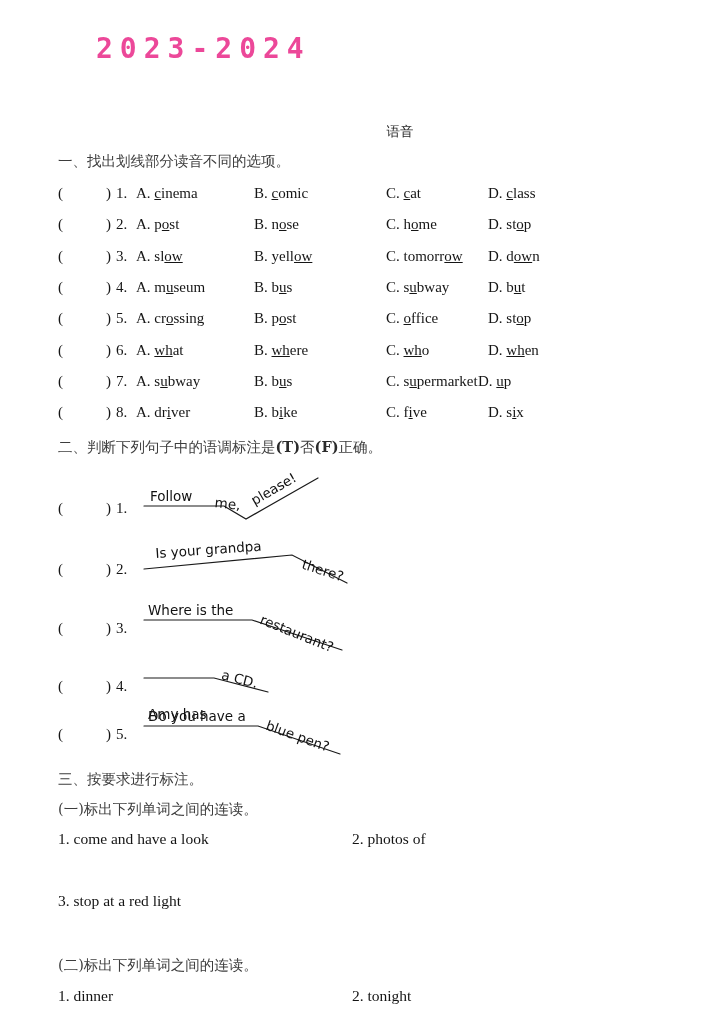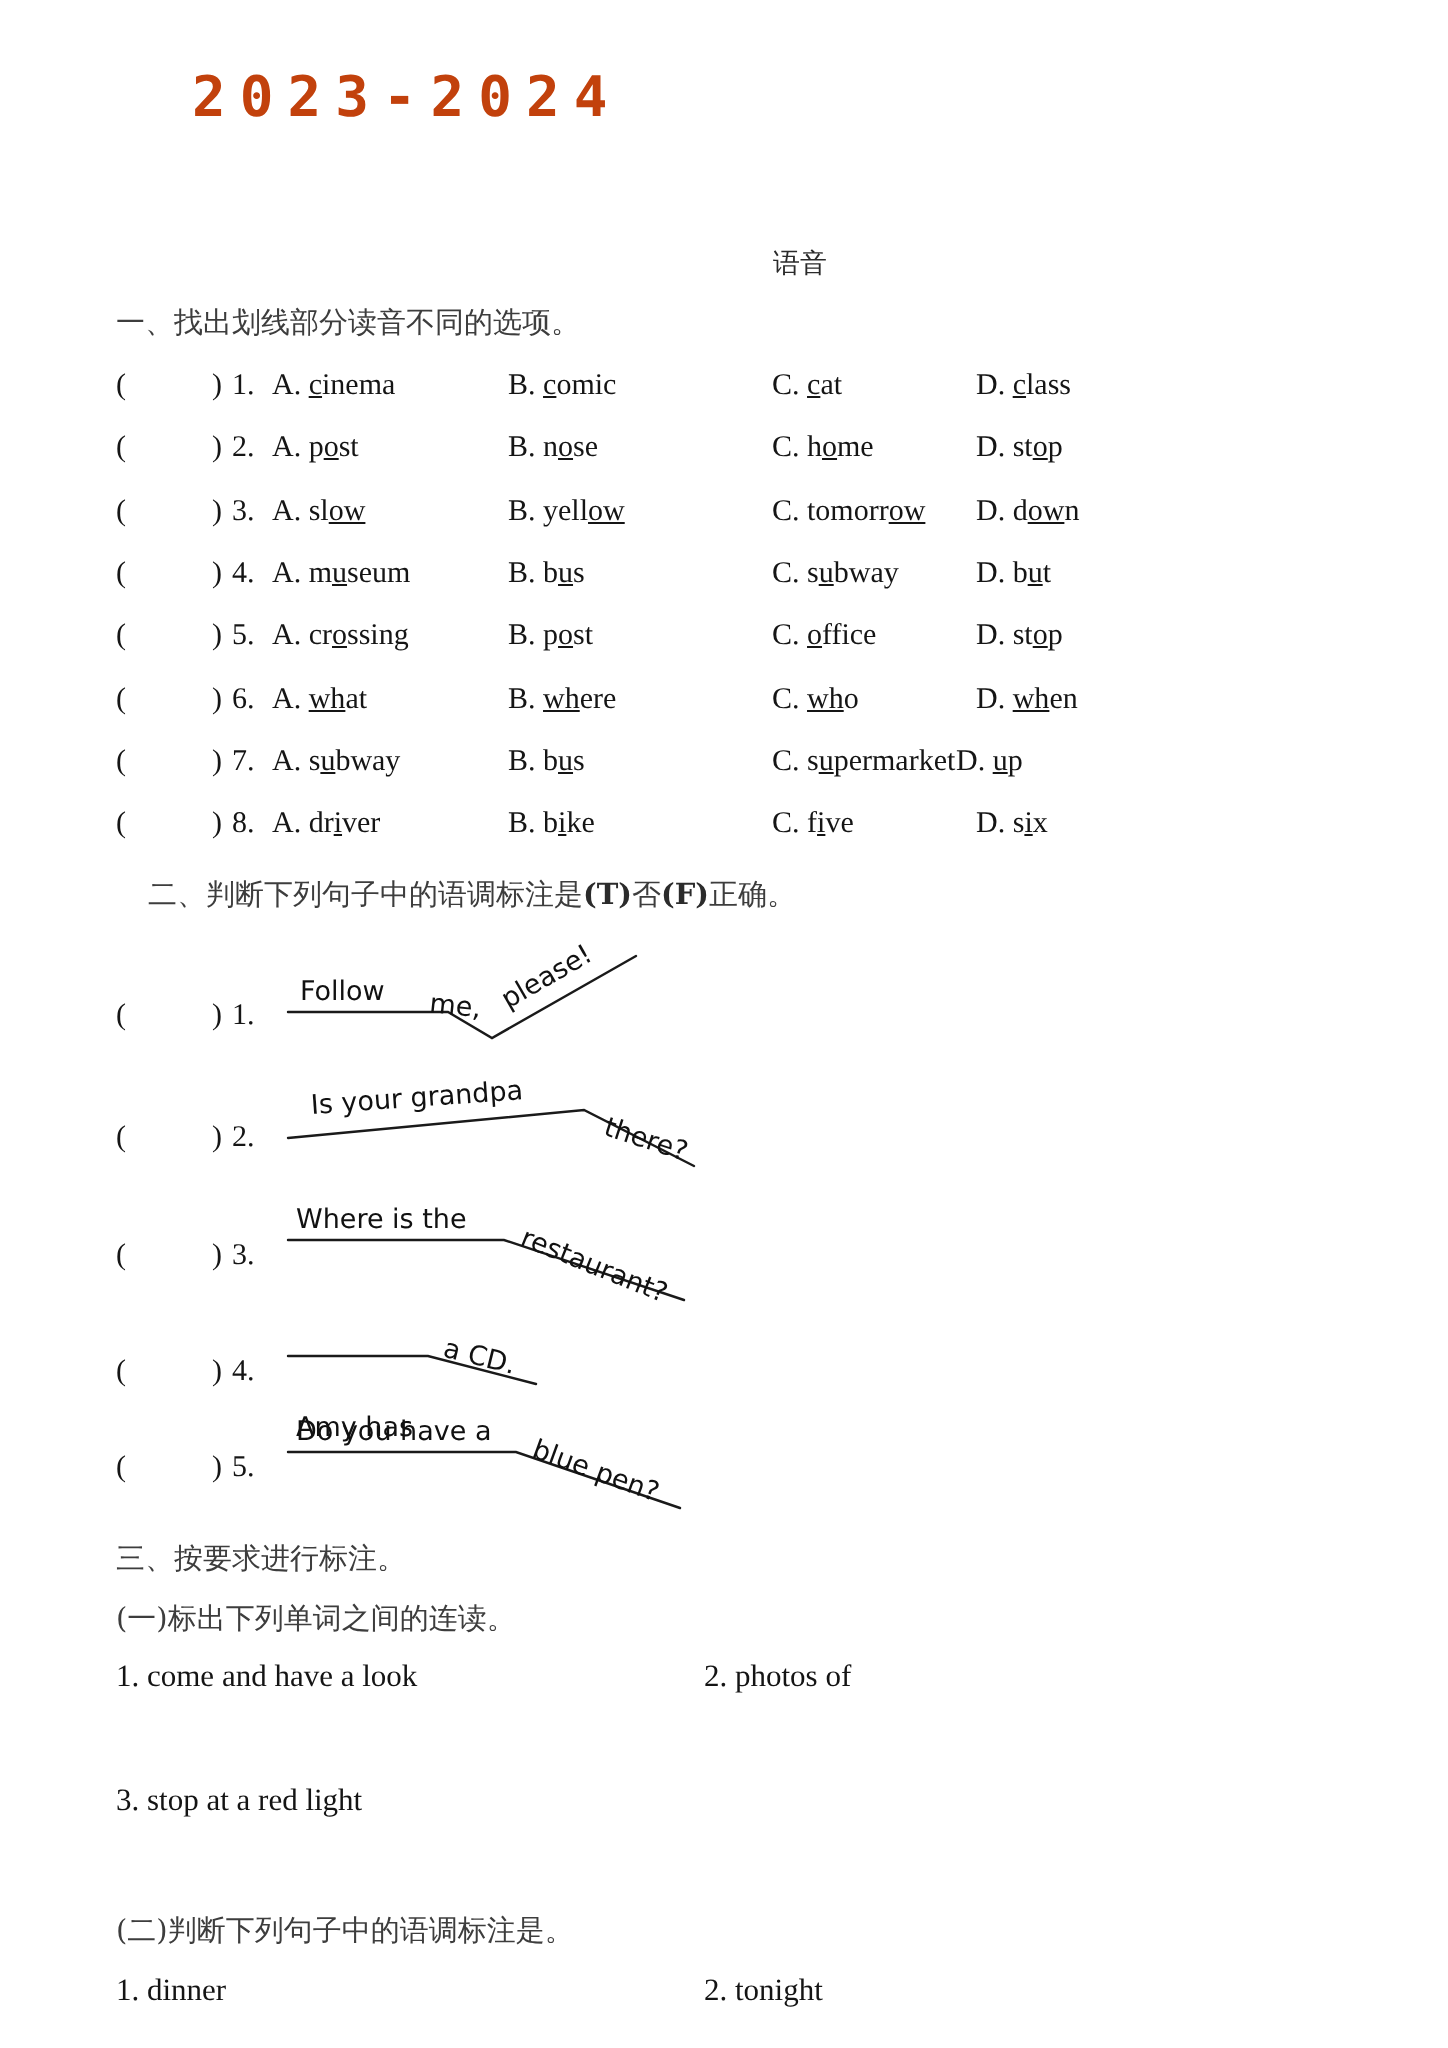--- a/index.html
+++ b/index.html
@@ -25,21 +25,21 @@
 
   
   .doc-title {
     position: absolute;
     left: 96px;
     top: 32px;
     font-family: "DejaVu Sans Mono", "Liberation Mono", monospace;
     font-size: 28px;
     font-weight: bold;
     letter-spacing: 7px;
-    color: #c2410c;
+    color: #ec4899;
     white-space: pre;
   }
 
   
   .subject-heading {
     position: absolute;
     left: 0;
     top: 123px;
     width: 800px;
     text-align: center;
@@ -207,21 +207,21 @@
         <span class="brk-open">(</span>
         <span class="brk-close">)</span>
         <span class="qnum">8.</span>
         <span class="opt opt-a"><span>A.</span>&nbsp;<span>dr</span><span class="ul">i</span><span>ver</span></span>
         <span class="opt opt-b"><span>B.</span>&nbsp;<span>b</span><span class="ul">i</span><span>ke</span></span>
         <span class="opt opt-c"><span>C.</span>&nbsp;<span>f</span><span class="ul">i</span><span>ve</span></span>
         <span class="opt opt-d"><span>D.</span>&nbsp;<span>s</span><span class="ul">i</span><span>x</span></span>
       </div>
     </div>
 
-  <div class="section-heading" id="sec2-heading" style="top:438px;margin-left:16px;">
+  <div class="section-heading" id="sec2-heading" style="top:438px;">
     <span>二、判断下列句子中的语调标注是</span><span class="tf">(T)</span><span>否</span><span class="tf">(F)</span><span>正确。</span>
   </div>
 
   <div id="into-container">
       <div class="into-row" style="top: 472px;">
         <div class="into-brk"><span>(</span><span class="cl">)</span><span class="nm">1.</span></div>
         <div class="into-art">
           <svg width="300" height="58">
             <path d="M 2 34 L 82 34 L 104 47 L 176 6" fill="none" stroke="#1a1a1a" stroke-width="1.2" stroke-linecap="round"></path>
           </svg>
@@ -272,18 +272,18 @@
       </div>
     </div>
 
   <div class="section-heading" style="top:770px;">三、按要求进行标注。</div>
   <div class="section-heading" style="top:800px;">(一)标出下列单词之间的连读。</div>
 
   <div class="ex-line ex-col1" style="top:830px;">1. come and have a look</div>
   <div class="ex-line ex-col2" style="top:830px;">2. photos of</div>
   <div class="ex-line ex-col1" style="top:892px;">3. stop at a red light</div>
 
-  <div class="section-heading" style="top:956px;">(二)判断下列句子中的语调标注是。</div>
+  <div class="section-heading" style="top:956px;">(二)标出下列单词之间的连读。</div>
 
   <div class="ex-line ex-col1" style="top:987px;">1. dinner</div>
   <div class="ex-line ex-col2" style="top:987px;text-align:center;">2. tonight</div>
 
 </div>
 
 </body></html>

